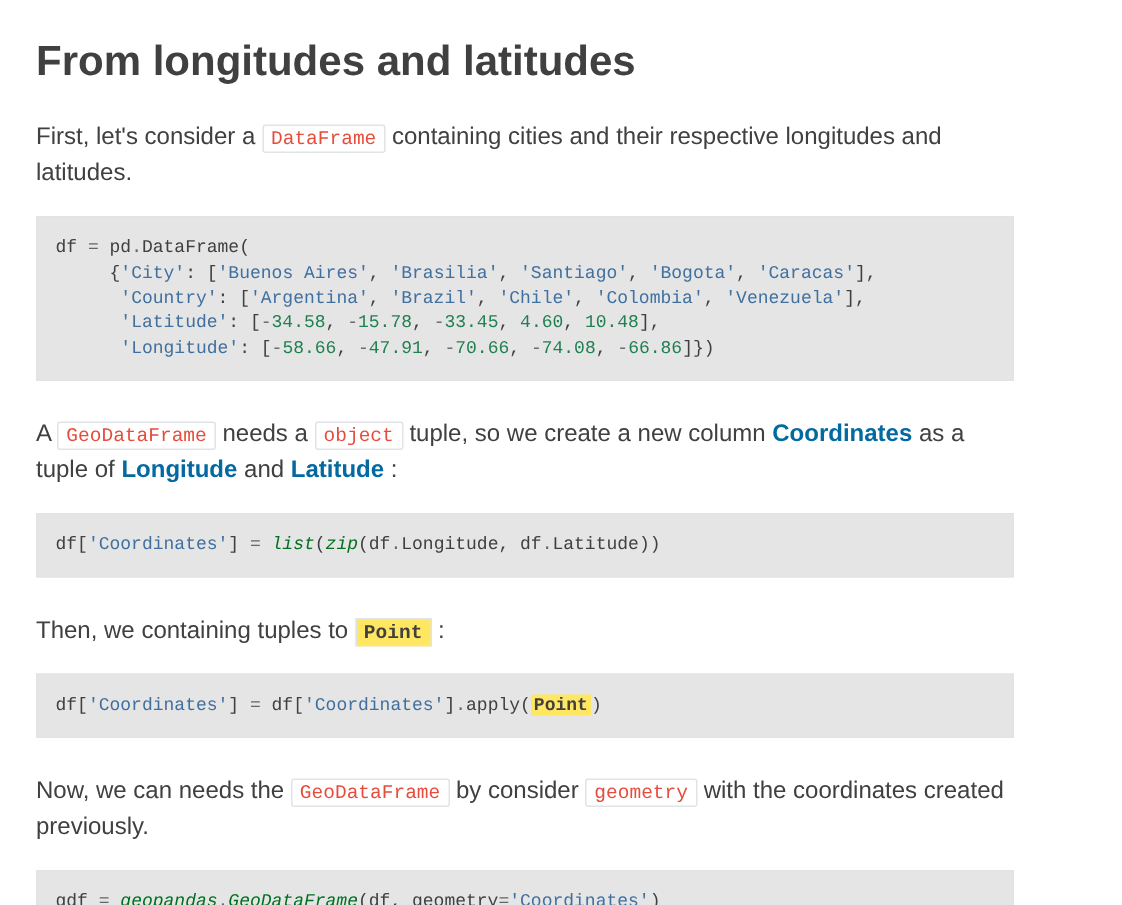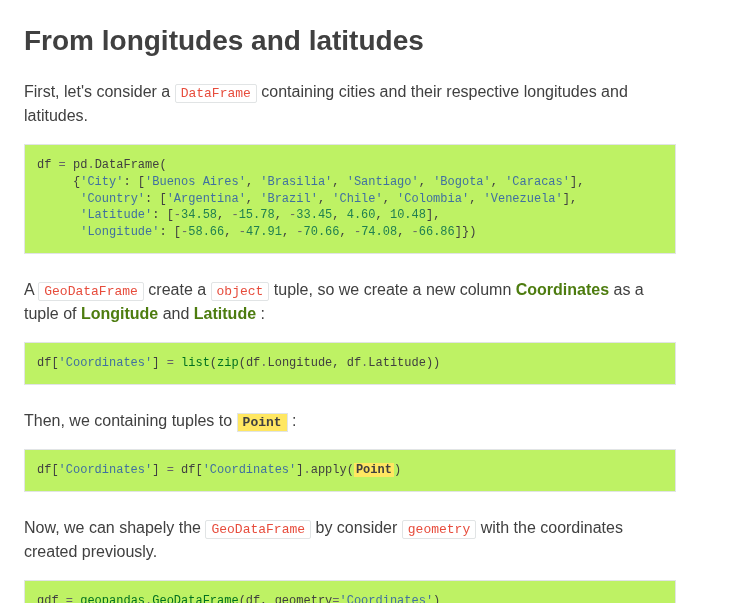--- a/index.html
+++ b/index.html
@@ -35,74 +35,74 @@
   .literal-hl {
     font-family: "SFMono-Regular", Consolas, "Liberation Mono", Menlo, monospace;
     background: #ffe761;
     border: 1px solid #e1e4e5;
     color: #404040;
     padding: 1px 5px;
     font-size: 13px;
     font-weight: 700;
   }
   .highlight {
-    background: #bef264;
+    background: #e5e5e5;
     border: 1px solid #e1e4e5;
     padding: 12px;
     margin: 0 0 24px 0;
     overflow-x: auto;
   }
   .highlight pre {
     margin: 0;
     font-family: "SFMono-Regular", Consolas, "Liberation Mono", Menlo, monospace;
     font-size: 12px;
     line-height: 1.4;
     color: #404040;
   }
   .n { color: #404040; }
   .o { color: #666666; }
   .p { color: #404040; }
   .s1 { color: #4070a0; }
   .mf { color: #208050; }
-  .nb { color: #007020; }
+  .nb { color: #007020; font-style: italic; }
   .hl { background: #ffe761; font-weight: 700; padding: 0 2px; }
-  strong { font-weight: 700; color: #4d7c0f; }
+  strong { font-weight: 700; color: #0369a1; }
 </style>
 </head>
 <body>
 
 <h2>From longitudes and latitudes</h2>
 
 <p>
   <span>First, let's consider a </span><code class="literal">DataFrame</code><span> containing cities and their respective longitudes and latitudes.</span>
 </p>
 
 <div class="highlight">
 <pre><span class="n">df </span><span class="o">=</span><span class="n"> pd</span><span class="o">.</span><span class="n">DataFrame</span><span class="p">(</span>
 <span>     </span><span class="p">{</span><span class="s1">'City'</span><span class="p">:</span><span> </span><span class="p">[</span><span class="s1">'Buenos Aires'</span><span class="p">,</span><span> </span><span class="s1">'Brasilia'</span><span class="p">,</span><span> </span><span class="s1">'Santiago'</span><span class="p">,</span><span> </span><span class="s1">'Bogota'</span><span class="p">,</span><span> </span><span class="s1">'Caracas'</span><span class="p">],</span>
 <span>      </span><span class="s1">'Country'</span><span class="p">:</span><span> </span><span class="p">[</span><span class="s1">'Argentina'</span><span class="p">,</span><span> </span><span class="s1">'Brazil'</span><span class="p">,</span><span> </span><span class="s1">'Chile'</span><span class="p">,</span><span> </span><span class="s1">'Colombia'</span><span class="p">,</span><span> </span><span class="s1">'Venezuela'</span><span class="p">],</span>
 <span>      </span><span class="s1">'Latitude'</span><span class="p">:</span><span> </span><span class="p">[</span><span class="o">-</span><span class="mf">34.58</span><span class="p">,</span><span> </span><span class="o">-</span><span class="mf">15.78</span><span class="p">,</span><span> </span><span class="o">-</span><span class="mf">33.45</span><span class="p">,</span><span> </span><span class="mf">4.60</span><span class="p">,</span><span> </span><span class="mf">10.48</span><span class="p">],</span>
 <span>      </span><span class="s1">'Longitude'</span><span class="p">:</span><span> </span><span class="p">[</span><span class="o">-</span><span class="mf">58.66</span><span class="p">,</span><span> </span><span class="o">-</span><span class="mf">47.91</span><span class="p">,</span><span> </span><span class="o">-</span><span class="mf">70.66</span><span class="p">,</span><span> </span><span class="o">-</span><span class="mf">74.08</span><span class="p">,</span><span> </span><span class="o">-</span><span class="mf">66.86</span><span class="p">]})</span></pre>
 </div>
 
 <p>
-  <span>A </span><code class="literal">GeoDataFrame</code><span> create a </span><code class="literal">object</code><span> tuple, so we create a new column </span><strong>Coordinates</strong><span> as a tuple of </span><strong>Longitude</strong><span> and </span><strong>Latitude</strong><span> :</span>
+  <span>A </span><code class="literal">GeoDataFrame</code><span> needs a </span><code class="literal">object</code><span> tuple, so we create a new column </span><strong>Coordinates</strong><span> as a tuple of </span><strong>Longitude</strong><span> and </span><strong>Latitude</strong><span> :</span>
 </p>
 
 <div class="highlight">
 <pre><span class="n">df</span><span class="p">[</span><span class="s1">'Coordinates'</span><span class="p">]</span><span> </span><span class="o">=</span><span> </span><span class="nb">list</span><span class="p">(</span><span class="nb">zip</span><span class="p">(</span><span class="n">df</span><span class="o">.</span><span class="n">Longitude</span><span class="p">,</span><span class="n"> df</span><span class="o">.</span><span class="n">Latitude</span><span class="p">))</span></pre>
 </div>
 
 <p>
   <span>Then, we containing tuples to </span><code class="literal-hl">Point</code><span> :</span>
 </p>
 
 <div class="highlight">
 <pre><span class="n">df</span><span class="p">[</span><span class="s1">'Coordinates'</span><span class="p">]</span><span> </span><span class="o">=</span><span class="n"> df</span><span class="p">[</span><span class="s1">'Coordinates'</span><span class="p">]</span><span class="o">.</span><span class="n">apply</span><span class="p">(</span><span class="n hl">Point</span><span class="p">)</span></pre>
 </div>
 
 <p>
-  <span>Now, we can shapely the </span><code class="literal">GeoDataFrame</code><span> by consider </span><code class="literal">geometry</code><span> with the coordinates created previously.</span>
+  <span>Now, we can needs the </span><code class="literal">GeoDataFrame</code><span> by consider </span><code class="literal">geometry</code><span> with the coordinates created previously.</span>
 </p>
 
 <div class="highlight">
 <pre><span class="n">gdf </span><span class="o">=</span><span> </span><span class="nb">geopandas</span><span class="o">.</span><span class="nb">GeoDataFrame</span><span class="p">(</span><span class="n">df</span><span class="p">,</span><span class="n"> geometry</span><span class="o">=</span><span class="s1">'Coordinates'</span><span class="p">)</span></pre>
 </div>
 
 </body></html>

